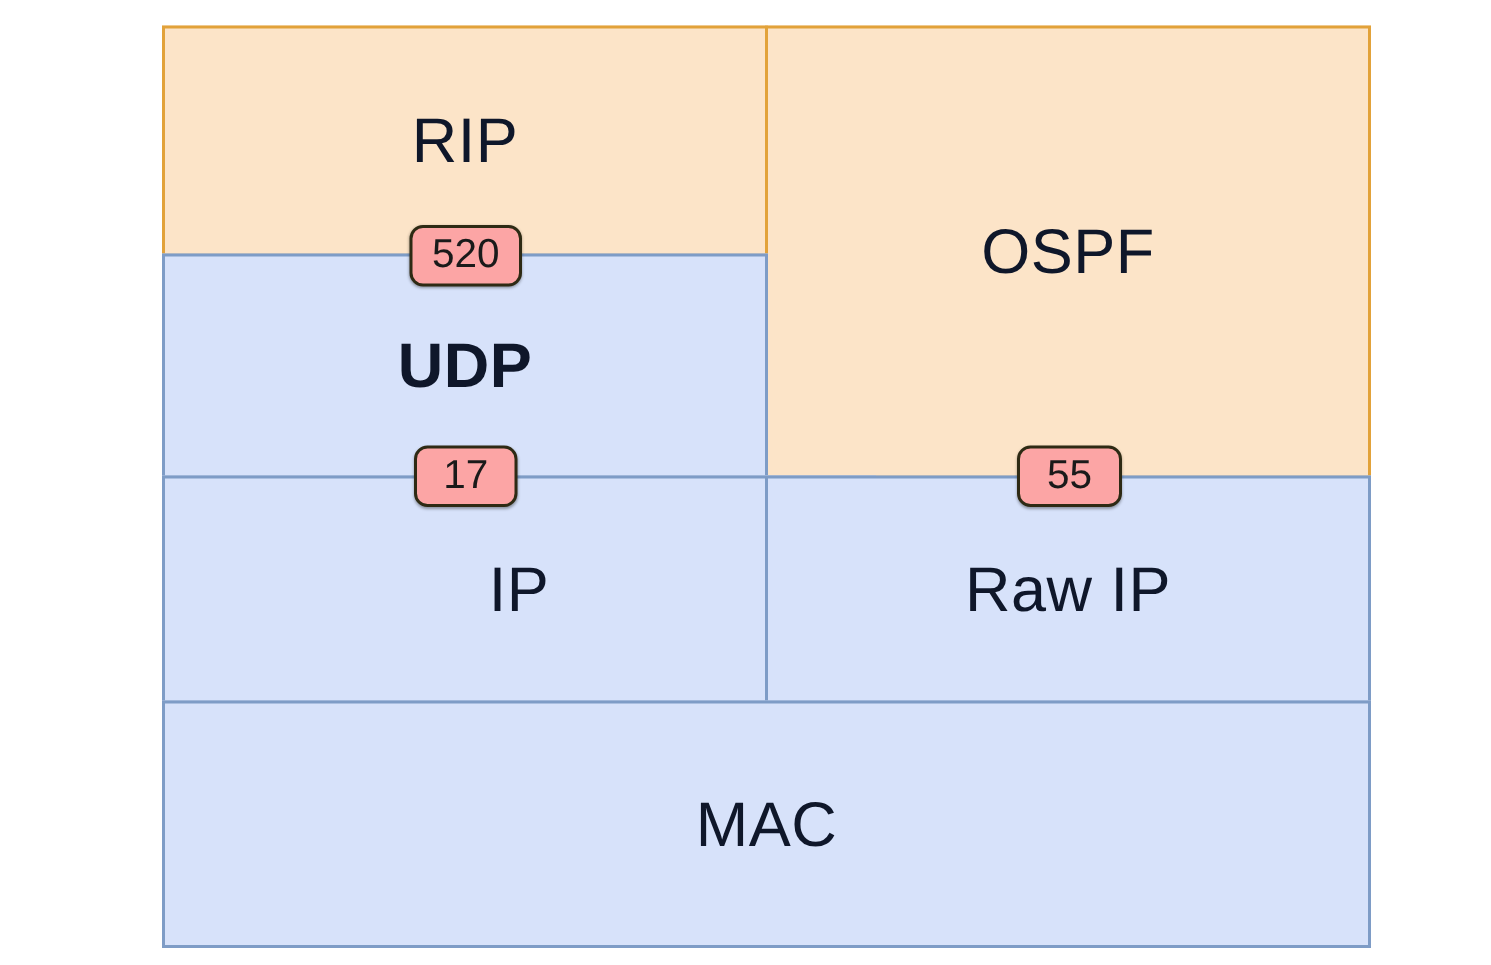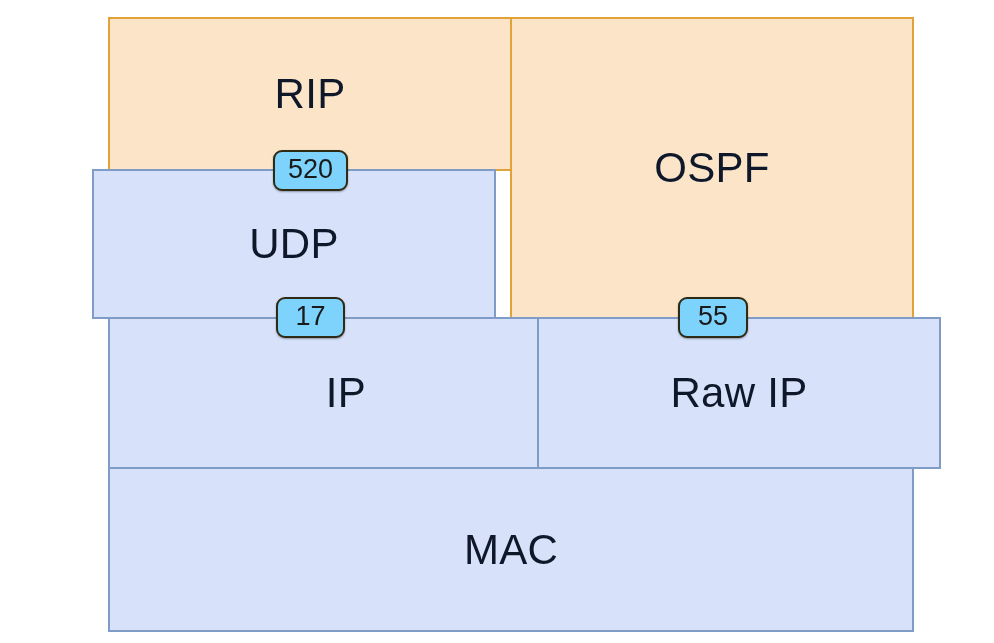--- a/index.html
+++ b/index.html
@@ -46,36 +46,36 @@
   }
   
   .blue {
     background: #d7e2fa;
     border: 2px solid #7e9cc6;
   }
 
   
   #blk-rip   { left: 108px; top: 17px;  width: 404px; height: 154px; }
   #blk-ospf  { left: 510px; top: 17px;  width: 404px; height: 302px; }
-  #blk-udp   { left: 92px; top: 169px; width: 404px; height: 150px; }
+  #blk-udp   { left: 108px; top: 169px; width: 404px; height: 150px; font-weight: bold; }
   #blk-ip    { left: 108px; top: 317px; width: 476px; height: 152px; }
-  #blk-rawip { left: 510px; top: 317px; width: 404px; height: 152px; margin-left: 27px; }
+  #blk-rawip { left: 510px; top: 317px; width: 404px; height: 152px; }
   #blk-mac   { left: 108px; top: 467px; width: 806px; height: 165px; }
 
   .fs-big .label   { font-size: 42px; }
   .fs-mac .label   { font-size: 42px; }
 
   
   .badge {
     position: absolute;
     box-sizing: border-box;
     display: flex;
     align-items: center;
     justify-content: center;
-    background: #7dd3fc;
+    background: #fca5a5;
     border: 2px solid #2e2a14;
     border-radius: 9px;
     color: #1a1a1a;
     font-size: 27px;
     line-height: 1;
     padding-bottom: 2px;
     box-shadow: 0 1px 2px rgba(0,0,0,0.35);
     z-index: 5;
   }
   #badge-520 { left: 273px; top: 150px; width: 75px; height: 41px; }

